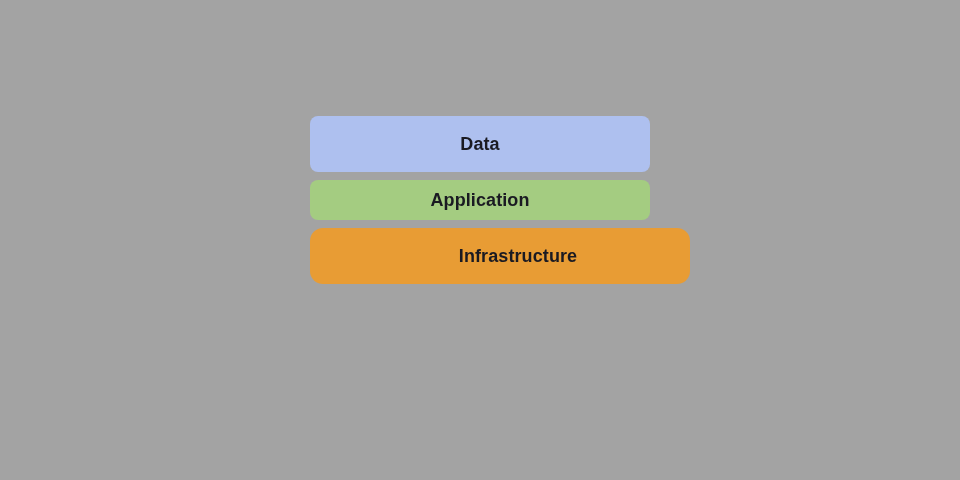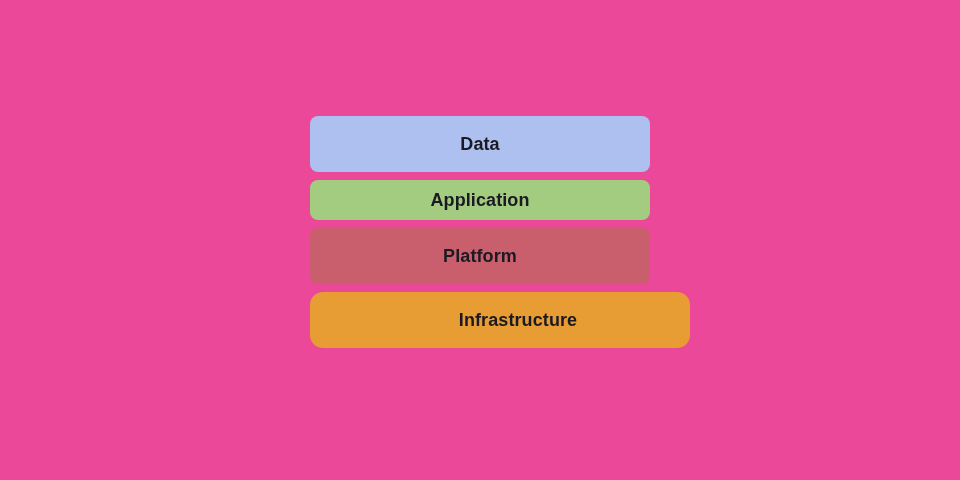--- a/index.html
+++ b/index.html
@@ -50,35 +50,32 @@
     font-weight: bold;
     letter-spacing: 0.1px;
     line-height: 1;
     text-align: center;
     white-space: nowrap;
   }
 </style>
 </head>
 <body>
 
-<div id="diagram-canvas" style="width: 960px; height: 480px; background: #ec4899;">
+<div id="diagram-canvas" style="width: 960px; height: 480px; background: #a3a3a3;">
 
   <div id="layer-stack" style="gap: 8px; width: 340px;">
 
     <div class="layer-box" style="background-color: rgb(174, 192, 239); width: 340px; height: 56px; border-radius: 8px;">
       <span class="layer-label" style="color: rgb(26, 26, 34);">Data</span>
     </div>
 
     <div class="layer-box" style="background-color: rgb(164, 204, 129); width: 340px; height: 40px; border-radius: 8px;">
       <span class="layer-label" style="color: rgb(26, 26, 34);">Application</span>
     </div>
 
-    <div class="layer-box" style="background-color: rgb(201, 95, 108); width: 340px; height: 56px; border-radius: 8px;">
-      <span class="layer-label" style="color: rgb(26, 26, 34);">Platform</span>
-    </div>
 
     <div class="layer-box" style="background-color: rgb(232, 156, 52); width: 380px; height: 56px; border-radius: 13px; padding-left: 36px;">
       <span class="layer-label" style="color: rgb(26, 26, 34);">Infrastructure</span>
     </div>
 
   </div>
 
 </div>
 
 </body></html>

